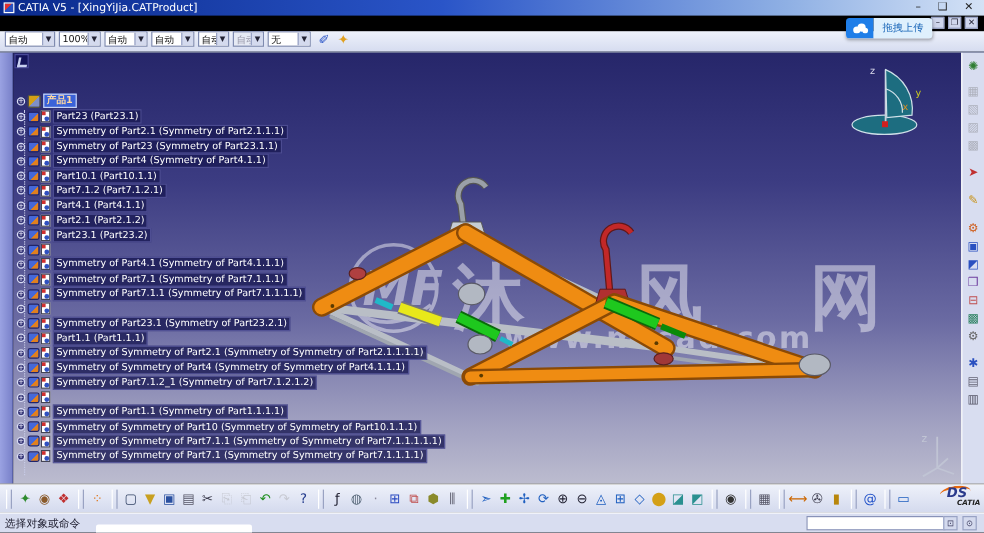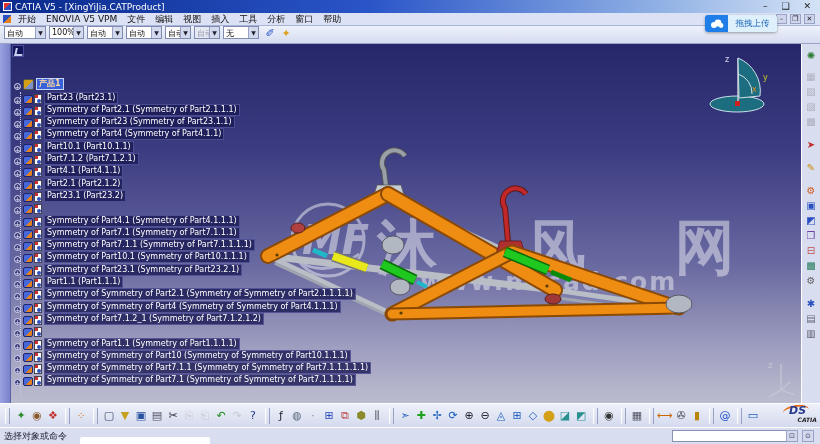--- a/index.html
+++ b/index.html
@@ -44,21 +44,21 @@
   .viewport{position:absolute;left:11px;top:44px;width:790px;height:359px;overflow:hidden;
     background:linear-gradient(180deg,#26266a 0%,#3c3c82 30%,#6a6aa2 62%,#9f9fc0 85%,#bcbccf 100%);}
   .anchorbox{position:absolute;left:1px;top:1px;width:12px;height:12px;background:#14145a;border:1px solid #4a4a9a;}
   .anchorbox::after{content:"";position:absolute;left:2px;top:2px;width:6px;height:6px;border-left:2px solid #c8d0f0;border-bottom:2px solid #c8d0f0;transform:skewX(-12deg);}
 
   svg.scene{position:absolute;left:0;top:0;}
 
   
   .treeline{position:absolute;left:9px;top:48px;height:304px;border-left:1px dotted #c8cce8;}
   ul.tree{position:absolute;left:3px;top:34px;list-style:none;}
-  ul.tree li{height:12.3px;display:flex;align-items:flex-end;white-space:nowrap;}
+  ul.tree li{height:12.3px;display:flex;align-items:center;white-space:nowrap;}
   .plus{width:7px;height:7px;border:1px solid #d8dcf4;border-radius:50%;background:#3a3a7a;
     color:#eef;font-size:6px;line-height:5px;text-align:center;margin-right:2px;flex:0 0 auto;}
   .plus::before{content:"+";}
   .asm{width:10px;height:9px;background:linear-gradient(135deg,#4668d8 0 55%,#e08020 55%);border-radius:2px;border:1px solid #20246a;margin-right:1px;flex:0 0 auto;}
   .doc{width:8px;height:10px;background:#fff;border:1px solid #445;position:relative;margin-right:2px;flex:0 0 auto;}
   .doc::before{content:"";position:absolute;left:0;top:0;width:3px;height:3px;background:#d03030;}
   .doc::after{content:"";position:absolute;right:0;bottom:0;width:4px;height:4px;background:#3050c0;border-radius:50%;}
   .lbl{font-size:8px;color:#fff;background:rgba(26,26,84,.82);border:1px solid rgba(130,130,210,.45);padding:0 2px;line-height:10px;}
   li.root{height:14px;margin-bottom:1px;}
   li.root .ricon{width:11px;height:11px;background:linear-gradient(135deg,#d4a017 0 50%,#8090c8 50%);border:1px solid #554;border-radius:2px;margin-right:2px;}
@@ -103,34 +103,20 @@
   <div class="titlebar">
     <span class="appicon"></span>
     <span>CATIA V5 - [XingYiJia.CATProduct]</span>
     <span class="winbtns">
       <span>–</span>
       <span>❑</span>
       <span>✕</span>
     </span>
   </div>
 
-  <div class="menubar">
-    <span class="menu-appicon"></span>
-
-  <span class="mi">开始</span>
-      <span class="mi">ENOVIA V5 VPM</span>
-      <span class="mi">文件</span>
-      <span class="mi">编辑</span>
-      <span class="mi">视图</span>
-      <span class="mi">插入</span>
-      <span class="mi">工具</span>
-      <span class="mi">分析</span>
-      <span class="mi">窗口</span>
-      <span class="mi">帮助</span>
-    </div>
   <div class="mdibtns" style="position:absolute;right:2px;top:14px;">
     <span>–</span>
     <span>❐</span>
     <span>✕</span>
   </div>
 
   <div class="toolbar">
     <div class="combo" style="width:42px">
         <span class="val">自动</span>
         <span class="arw">▼</span>
@@ -358,21 +344,20 @@
           <span class="asm"></span>
           <span class="doc"></span>
           <span class="lbl">Symmetry of Part7.1.1 (Symmetry of Part7.1.1.1.1)</span>
         </li>
 
 
         <li>
           <span class="plus"></span>
           <span class="asm"></span>
           <span class="doc"></span>
-          <span class="lbl">Symmetry of Part10.1 (Symmetry of Part10.1.1.1)</span>
         </li>
 
         <li>
           <span class="plus"></span>
           <span class="asm"></span>
           <span class="doc"></span>
           <span class="lbl">Symmetry of Part23.1 (Symmetry of Part23.2.1)</span>
         </li>
 
         <li>

